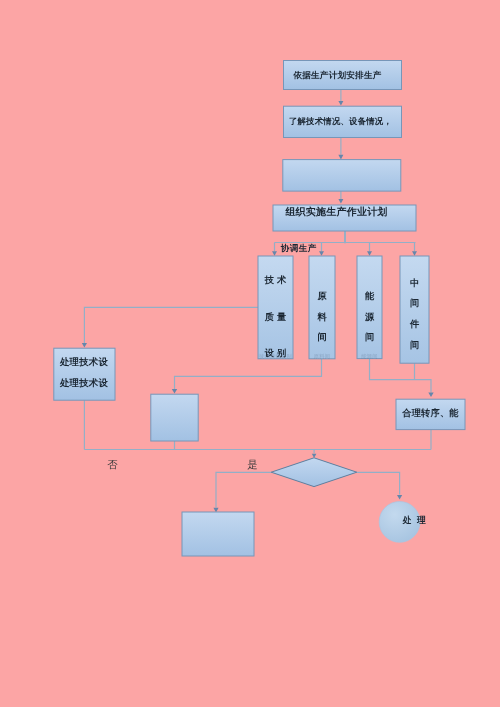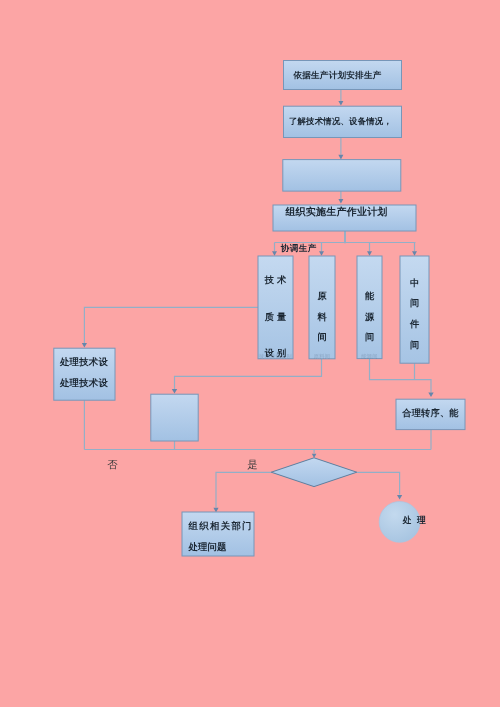--- a/index.html
+++ b/index.html
@@ -119,24 +119,20 @@
       <span>件</span>
       <span>间</span>
     </div>
   <div class="ntx" style="left:53.0px;top:352.5px;width:62.0px;height:41.0px;font-size:9.4px;line-height:20.8px;letter-spacing:0.20px;">
       <span style="letter-spacing:0.25px;">处理技术设</span>
       <span style="letter-spacing:0.25px;">处理技术设</span>
     </div>
   <div class="ntx" style="left:403.0px;top:398.2px;width:55.0px;height:30.0px;font-size:9.2px;line-height:30.0px;letter-spacing:0.20px;align-items:center;">
       <span>合理转序、能</span>
     </div>
-  <div class="ntx" style="left:188.5px;top:514.8px;width:60.0px;height:42.0px;font-size:9.4px;line-height:21.0px;letter-spacing:1.35px;align-items:flex-start;">
-      <span style="letter-spacing:1.35px;">组织相关部门</span>
-      <span style="letter-spacing:0.15px;">处理问题</span>
-    </div>
   <div class="ntx" style="left:395px;top:499.8px;width:40.0px;height:41.0px;font-size:8.8px;line-height:41.0px;letter-spacing:1.20px;">
       <span>处 理</span>
     </div>
   <div class="ghost" style="left:258.0px;top:352.5px;width:35.0px;font-size:5.2px;line-height:6.2px;">技术质量设别</div>
   <div class="ghost" style="left:309.0px;top:352.5px;width:26.0px;font-size:5.2px;line-height:6.2px;">原料间</div>
   <div class="ghost" style="left:357.0px;top:352.5px;width:25.0px;font-size:5.2px;line-height:6.2px;">能源间</div>
   <div class="elbl" style="left:103.5px;top:456.5px;width:18px;font-size:10.4px;line-height:14px;">否</div>
   <div class="elbl" style="left:243.5px;top:456.5px;width:18px;font-size:10.4px;line-height:14px;">是</div>
 </div>
 

